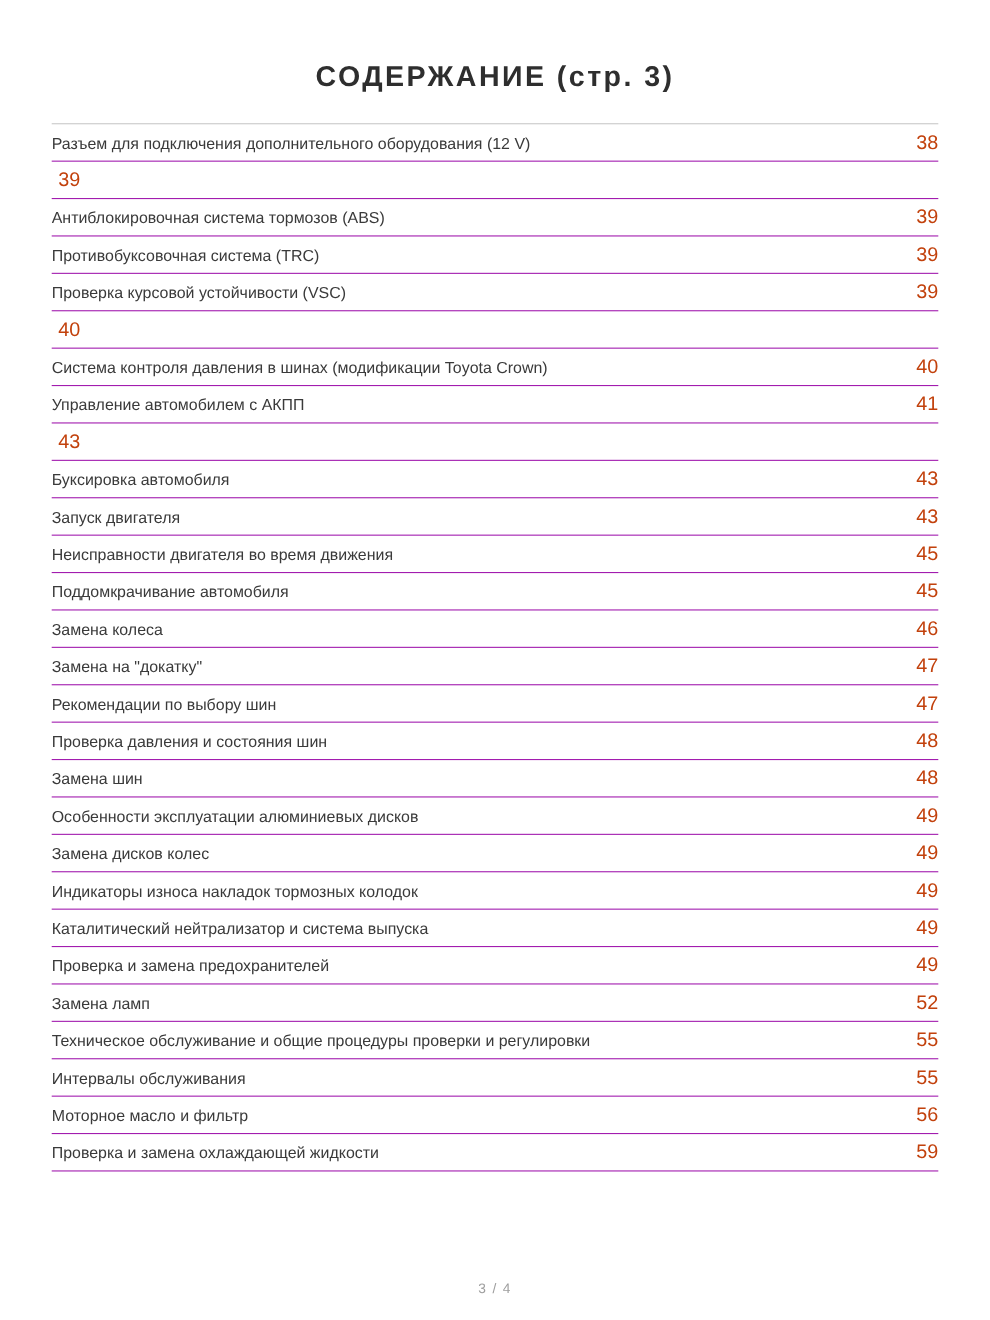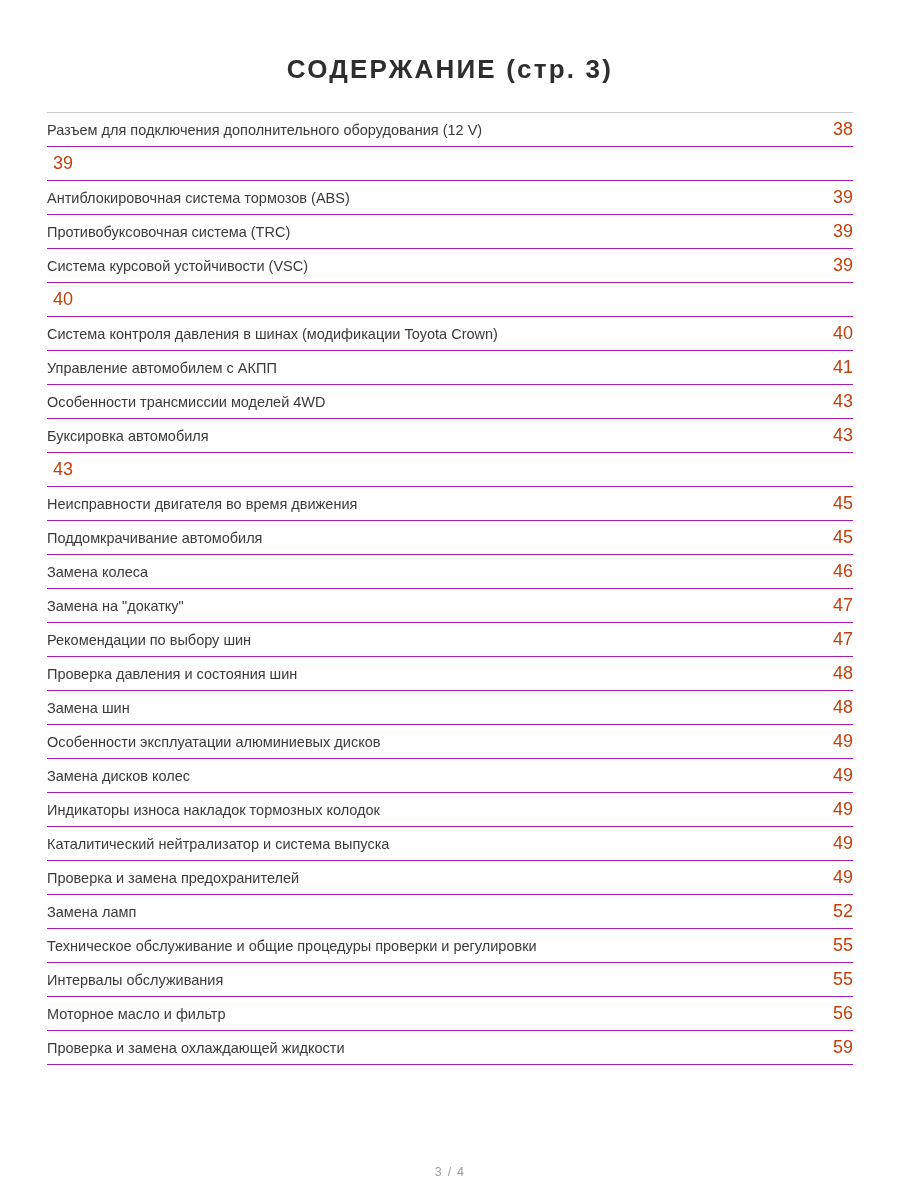--- a/index.html
+++ b/index.html
@@ -110,43 +110,43 @@
       </li>
       <li class="toc-row">
         <span class="toc-title">Антиблокировочная система тормозов (ABS)</span>
         <span class="toc-page">39</span>
       </li>
       <li class="toc-row">
         <span class="toc-title">Противобуксовочная система (TRC)</span>
         <span class="toc-page">39</span>
       </li>
       <li class="toc-row">
-        <span class="toc-title">Система курсовой устойчивости (VSC)</span>
+        <span class="toc-title">Проверка курсовой устойчивости (VSC)</span>
         <span class="toc-page">39</span>
       </li>
       <li class="toc-row">
         <span class="toc-page">40</span>
       </li>
       <li class="toc-row">
         <span class="toc-title">Система контроля давления в шинах (модификации Toyota Crown)</span>
         <span class="toc-page">40</span>
       </li>
       <li class="toc-row">
         <span class="toc-title">Управление автомобилем с АКПП</span>
         <span class="toc-page">41</span>
       </li>
       <li class="toc-row">
-        <span class="toc-title">Особенности трансмиссии моделей 4WD</span>
         <span class="toc-page">43</span>
       </li>
       <li class="toc-row">
         <span class="toc-title">Буксировка автомобиля</span>
         <span class="toc-page">43</span>
       </li>
       <li class="toc-row">
+        <span class="toc-title">Запуск двигателя</span>
         <span class="toc-page">43</span>
       </li>
       <li class="toc-row">
         <span class="toc-title">Неисправности двигателя во время движения</span>
         <span class="toc-page">45</span>
       </li>
       <li class="toc-row">
         <span class="toc-title">Поддомкрачивание автомобиля</span>
         <span class="toc-page">45</span>
       </li>

